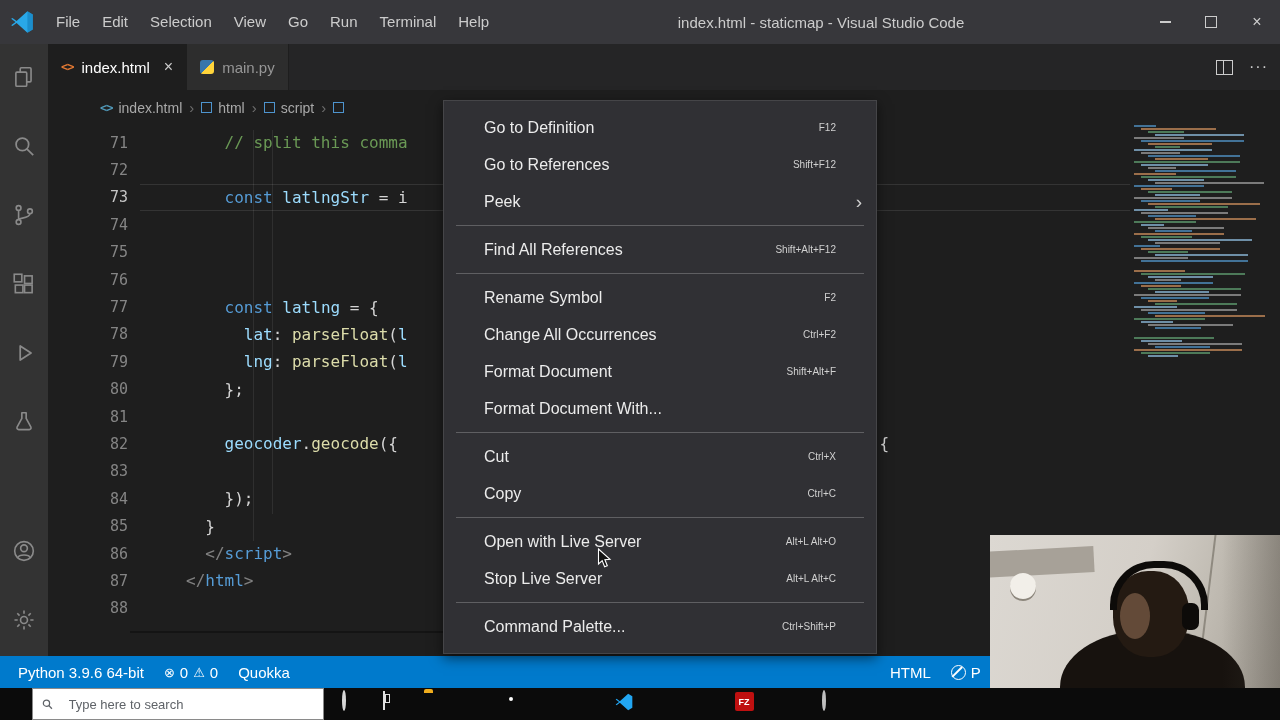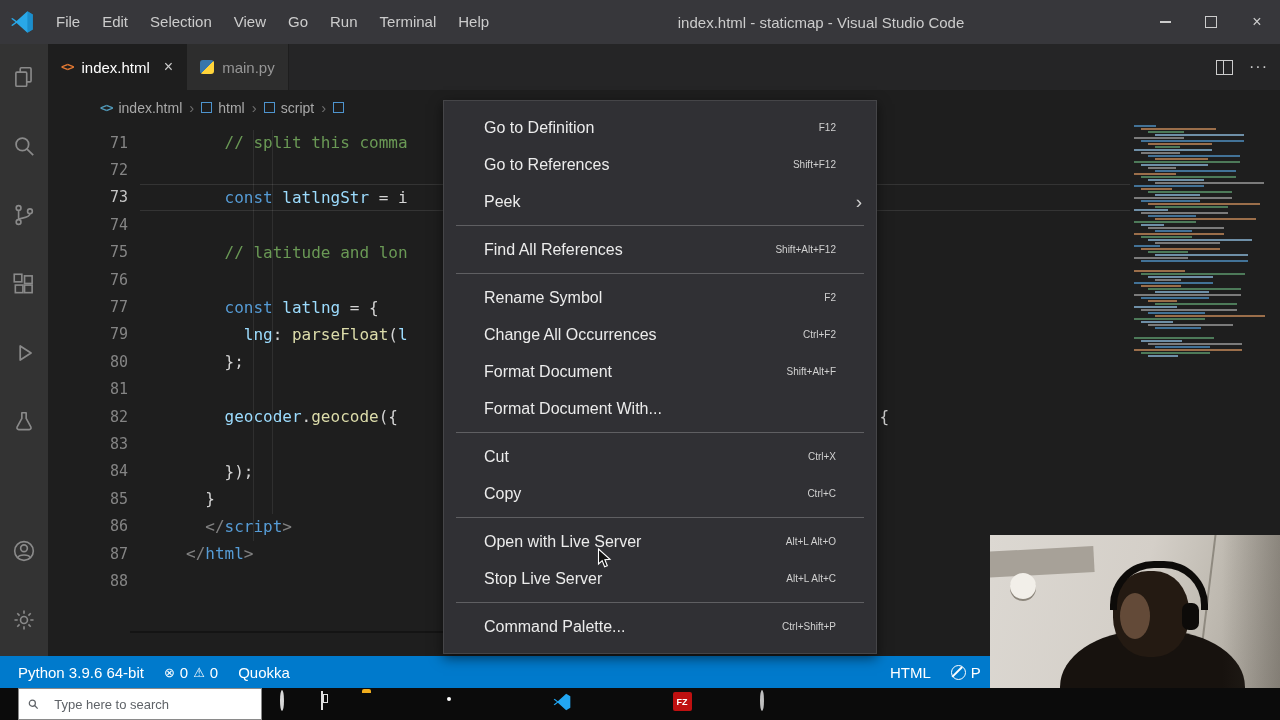--- a/index.html
+++ b/index.html
@@ -94,21 +94,21 @@
                    border-radius:45% 45% 0 0/80% 80% 0 0}
   .presenter-head{position:absolute;left:123px;top:36px;width:76px;height:86px;background:#241a12;border-radius:46%}
   .presenter-face{position:absolute;left:130px;top:58px;width:30px;height:46px;background:#6e543f;border-radius:50%;opacity:.85}
   .headphone-band{position:absolute;left:120px;top:26px;width:84px;height:42px;border:7px solid #0d0b09;
                   border-bottom:none;border-radius:44px 44px 0 0}
   .headphone-cup{position:absolute;left:192px;top:68px;width:17px;height:27px;background:#0d0b09;border-radius:7px}
   .webcam-shade{position:absolute;right:0;top:0;width:58px;height:100%;background:linear-gradient(90deg,rgba(70,64,56,0),rgba(70,64,56,.35))}
 
   
   .taskbar{position:absolute;bottom:0;height:32px;left:0;right:0;background:#0b0b0b;display:flex;align-items:center;z-index:70}
-  .tb-search{margin-left:18px;width:244px;height:32px;background:#ffffff;display:flex;align-items:center;
+  .tb-search{margin-left:32px;width:292px;height:32px;background:#ffffff;display:flex;align-items:center;
              border:1px solid #8a8a8a;box-sizing:border-box;padding:0 8px;gap:13px;flex:none}
   .tb-search input{border:none;outline:none;background:transparent;font-size:13px;color:#333;width:100%;
                    font-family:"Liberation Sans",sans-serif}
   .tb-search input::placeholder{color:#5f6368}
   .tb-slot{width:40px;height:24px;display:flex;align-items:flex-start;justify-content:center;flex:none}
   .ic-cortana{width:17px;height:17px;border:2px solid #d8d8d8;border-radius:50%}
   .ic-taskview{width:16px;height:13px;border:1.5px solid #e0e0e0;position:relative}
   .ic-taskview:after{content:"";position:absolute;right:-6px;top:2px;width:3px;height:7px;border:1.5px solid #e0e0e0}
   .ic-folder{width:20px;height:14px;background:linear-gradient(#ffd75e,#f0ad1d);border-radius:2px;position:relative}
   .ic-folder:before{content:"";position:absolute;top:-3px;left:0;width:9px;height:4px;background:#f0ad1d;border-radius:2px 2px 0 0}
@@ -252,23 +252,24 @@
   </div>
 
 <div class="editor">
   <div class="indent-guide" style="left:205px;top:5px;height:411px"></div>
   <div class="indent-guide" style="left:224px;top:5px;height:384px"></div>
   <div class="code-lines" id="codelines">
       <div class="code-line"><div class="gutter">71</div><div class="code-text"><span class="tok-p">    </span><span class="tok-comment">// split this comma</span></div></div>
       <div class="code-line"><div class="gutter">72</div><div class="code-text"></div></div>
       <div class="code-line current"><div class="gutter">73</div><div class="code-text"><span class="tok-p">    </span><span class="tok-kw">const</span><span class="tok-p"> </span><span class="tok-var">latlngStr</span><span class="tok-p"> = i</span></div></div>
       <div class="code-line"><div class="gutter">74</div><div class="code-text"></div></div>
-      <div class="code-line"><div class="gutter">75</div><div class="code-text"><span class="tok-p">    </span><span class="tok-comment">// latitude and lon</span></div></div>
+      <div class="code-line"><div class="gutter">75</div></div>
       <div class="code-line"><div class="gutter">76</div><div class="code-text"></div></div>
       <div class="code-line"><div class="gutter">77</div><div class="code-text"><span class="tok-p">    </span><span class="tok-kw">const</span><span class="tok-p"> </span><span class="tok-var">latlng</span><span class="tok-p"> = {</span></div></div>
+      <div class="code-line"><div class="gutter">78</div><div class="code-text"><span class="tok-p">      </span><span class="tok-var">lat</span><span class="tok-p">: </span><span class="tok-fn">parseFloat</span><span class="tok-p">(</span><span class="tok-var">l</span></div></div>
       <div class="code-line"><div class="gutter">79</div><div class="code-text"><span class="tok-p">      </span><span class="tok-var">lng</span><span class="tok-p">: </span><span class="tok-fn">parseFloat</span><span class="tok-p">(</span><span class="tok-var">l</span></div></div>
       <div class="code-line"><div class="gutter">80</div><div class="code-text"><span class="tok-p">    };</span></div></div>
       <div class="code-line"><div class="gutter">81</div><div class="code-text"></div></div>
       <div class="code-line"><div class="gutter">82</div><div class="code-text"><span class="tok-p">    </span><span class="tok-var">geocoder</span><span class="tok-p">.</span><span class="tok-fn">geocode</span><span class="tok-p">({</span><span class="tok-p">                                                  </span><span class="tok-p">{</span></div></div>
       <div class="code-line"><div class="gutter">83</div></div>
       <div class="code-line"><div class="gutter">84</div><div class="code-text"><span class="tok-p">    });</span></div></div>
       <div class="code-line"><div class="gutter">85</div><div class="code-text"><span class="tok-p">  }</span></div></div>
       <div class="code-line"><div class="gutter">86</div><div class="code-text"><span class="tok-p">  </span><span class="tok-punct">&lt;/</span><span class="tok-tag">script</span><span class="tok-punct">&gt;</span></div></div>
       <div class="code-line"><div class="gutter">87</div><div class="code-text"><span class="tok-punct">&lt;/</span><span class="tok-tag">html</span><span class="tok-punct">&gt;</span></div></div>
       <div class="code-line"><div class="gutter">88</div><div class="code-text"></div></div>

